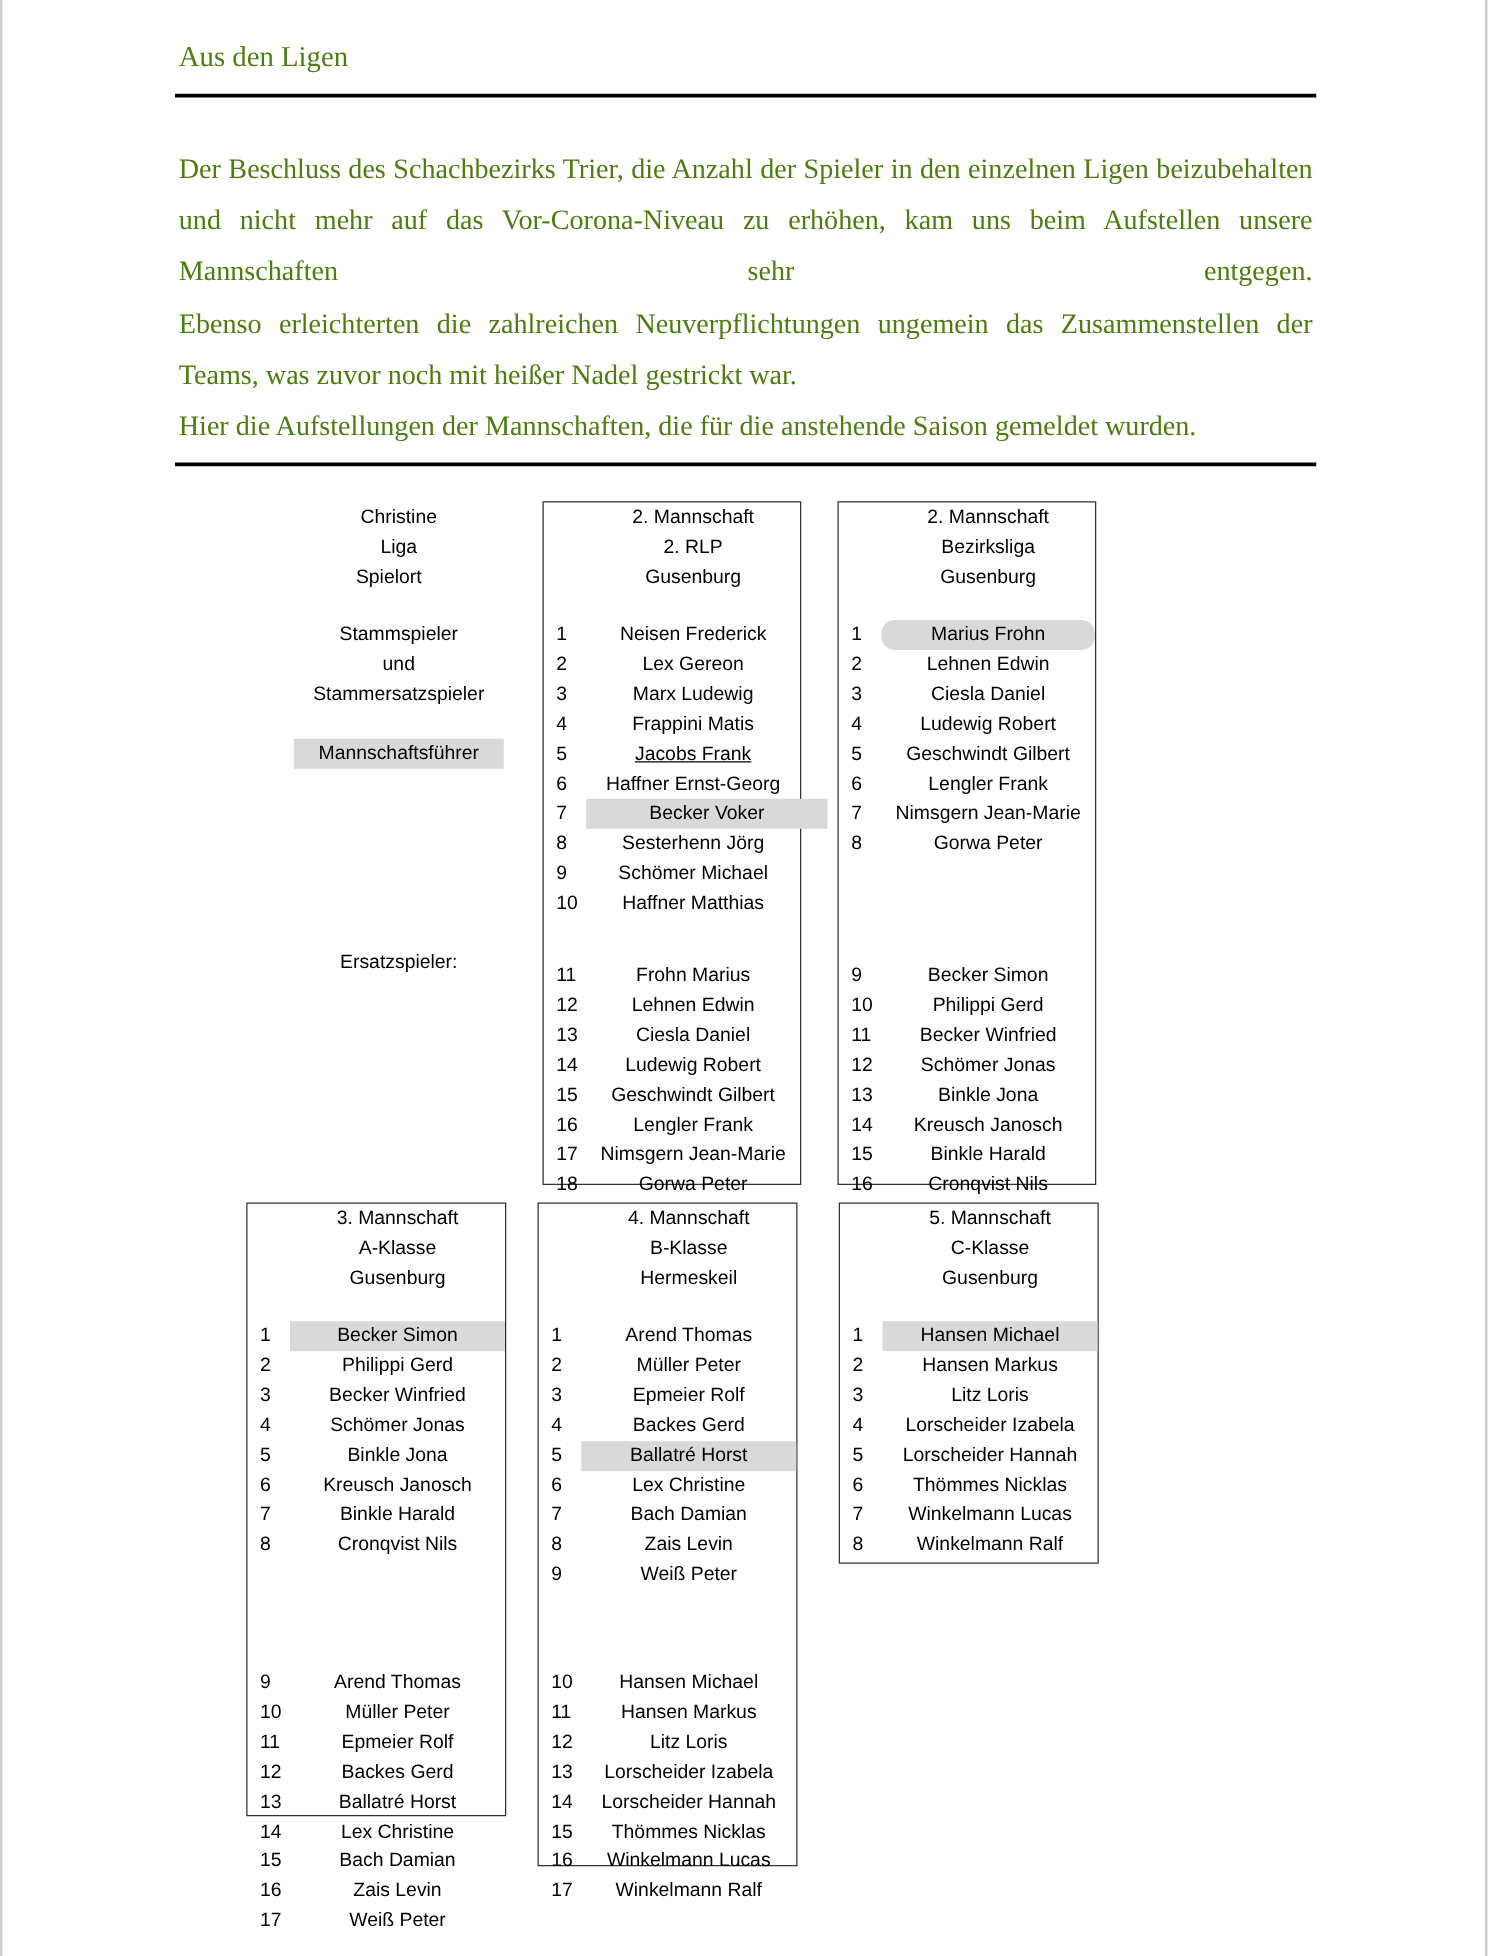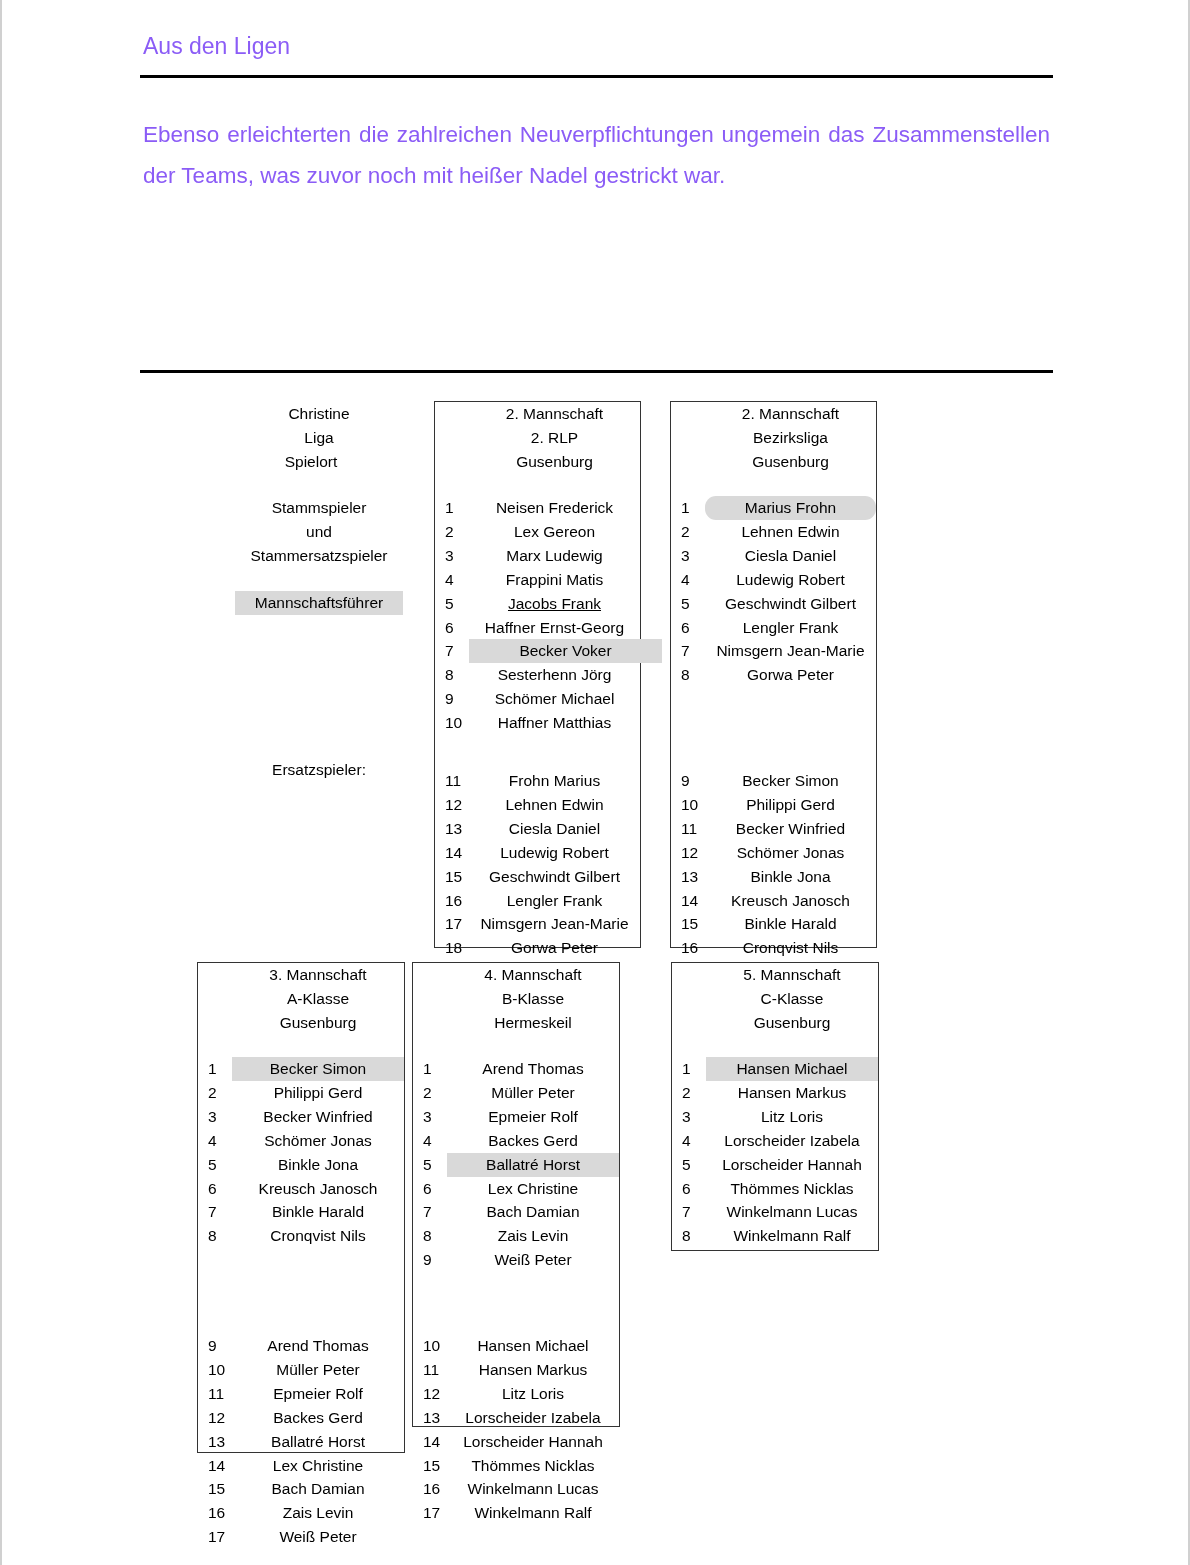--- a/index.html
+++ b/index.html
@@ -1,19 +1,19 @@
 <!DOCTYPE html>
 <html><head>
 <meta charset="utf-8">
 <style>
   html, body { margin: 0; padding: 0; background: #ffffff; }
   body { width: 1190px; height: 1565px; position: relative; overflow: hidden; }
   .page-edge-left { position: absolute; left: 0; top: 0; width: 2px; height: 1565px; background: #d0d0d0; }
   .page-edge-right { position: absolute; right: 0; top: 0; width: 2px; height: 1565px; background: #d0d0d0; }
-  .serif { font-family: Liberation Sans, sans-serif; color: #8b5cf6; }
+  .serif { font-family: Liberation Serif, serif; color: #4d7c0f; }
   .header-title { position: absolute; left: 143px; top: 33px; font-size: 23px; }
   .rule { position: absolute; left: 140px; width: 913px; height: 3px; background: #000; }
   .rule.top { top: 75px; }
   .rule.bottom { top: 370px; }
   .intro { position: absolute; left: 143px; top: 114px; width: 907px; font-size: 22.5px; line-height: 41.2px; }
   .intro p { margin: 0; text-align: justify; text-align-last: left; }
   .intro p.just-last { text-align-last: justify; }
 
   .sans { font-family: "Liberation Sans", "DejaVu Sans", sans-serif; color: #000; font-size: 15.5px; }
   .box { position: absolute; border: 1.5px solid #333; box-sizing: border-box; }
@@ -25,21 +25,23 @@
 </head>
 <body>
 
 <div class="page-edge-left"></div>
 <div class="page-edge-right"></div>
 
 <div class="serif header-title">Aus den Ligen</div>
 <div class="rule top"></div>
 
 <div class="serif intro">
+  <p class="just-last">Der Beschluss des Schachbezirks Trier, die Anzahl der Spieler in den einzelnen Ligen beizubehalten und nicht mehr auf das Vor-Corona-Niveau zu erhöhen, kam uns beim Aufstellen unsere Mannschaften sehr entgegen.</p>
   <p>Ebenso erleichterten die zahlreichen Neuverpflichtungen ungemein das Zusammenstellen der Teams, was zuvor noch mit heißer Nadel gestrickt war.</p>
+  <p>Hier die Aufstellungen der Mannschaften, die für die anstehende Saison gemeldet wurden.</p>
 </div>
 <div class="rule bottom"></div>
 
 <div class="sans">
   <div class="legend-text" style="left:235px;width:168px;top:402px;">Christine</div>
   <div class="legend-text" style="left:235px;width:168px;top:426px;">Liga</div>
   <div class="legend-text" style="left:227px;width:168px;top:450px;">Spielort</div>
   <div class="legend-text" style="left:235px;width:168px;top:496px;">Stammspieler</div>
   <div class="legend-text" style="left:235px;width:168px;top:520px;">und</div>
   <div class="legend-text" style="left:235px;width:168px;top:544px;">Stammersatzspieler</div>
@@ -157,21 +159,21 @@
     <div class="name" style="top: 466.6px; left: 34px; width: 172px;">Ballatré Horst</div>
     <div class="num" style="top: 490.5px; left: 10px; width: 26px;">14</div>
     <div class="name" style="top: 490.5px; left: 34px; width: 172px;">Lex Christine</div>
     <div class="num" style="top: 514.4px; left: 10px; width: 26px;">15</div>
     <div class="name" style="top: 514.4px; left: 34px; width: 172px;">Bach Damian</div>
     <div class="num" style="top: 538.3px; left: 10px; width: 26px;">16</div>
     <div class="name" style="top: 538.3px; left: 34px; width: 172px;">Zais Levin</div>
     <div class="num" style="top: 562.2px; left: 10px; width: 26px;">17</div>
     <div class="name" style="top: 562.2px; left: 34px; width: 172px;">Weiß Peter</div>
   </div>
-<div class="box sans" id="team-3" style="left:412px;top:962px;width:208px;height:465px;">
+<div class="box sans" id="team-3" style="left:430px;top:962px;width:208px;height:531px;">
     <div class="name" style="top: 0px; left: 34px; width: 172px;">4. Mannschaft</div>
     <div class="name" style="top: 23.9px; left: 34px; width: 172px;">B-Klasse</div>
     <div class="name" style="top: 47.8px; left: 34px; width: 172px;">Hermeskeil</div>
     <div class="num" style="top: 94px; left: 10px; width: 26px;">1</div>
     <div class="name" style="top: 94px; left: 34px; width: 172px;">Arend Thomas</div>
     <div class="num" style="top: 117.9px; left: 10px; width: 26px;">2</div>
     <div class="name" style="top: 117.9px; left: 34px; width: 172px;">Müller Peter</div>
     <div class="num" style="top: 141.8px; left: 10px; width: 26px;">3</div>
     <div class="name" style="top: 141.8px; left: 34px; width: 172px;">Epmeier Rolf</div>
     <div class="num" style="top: 165.7px; left: 10px; width: 26px;">4</div>

